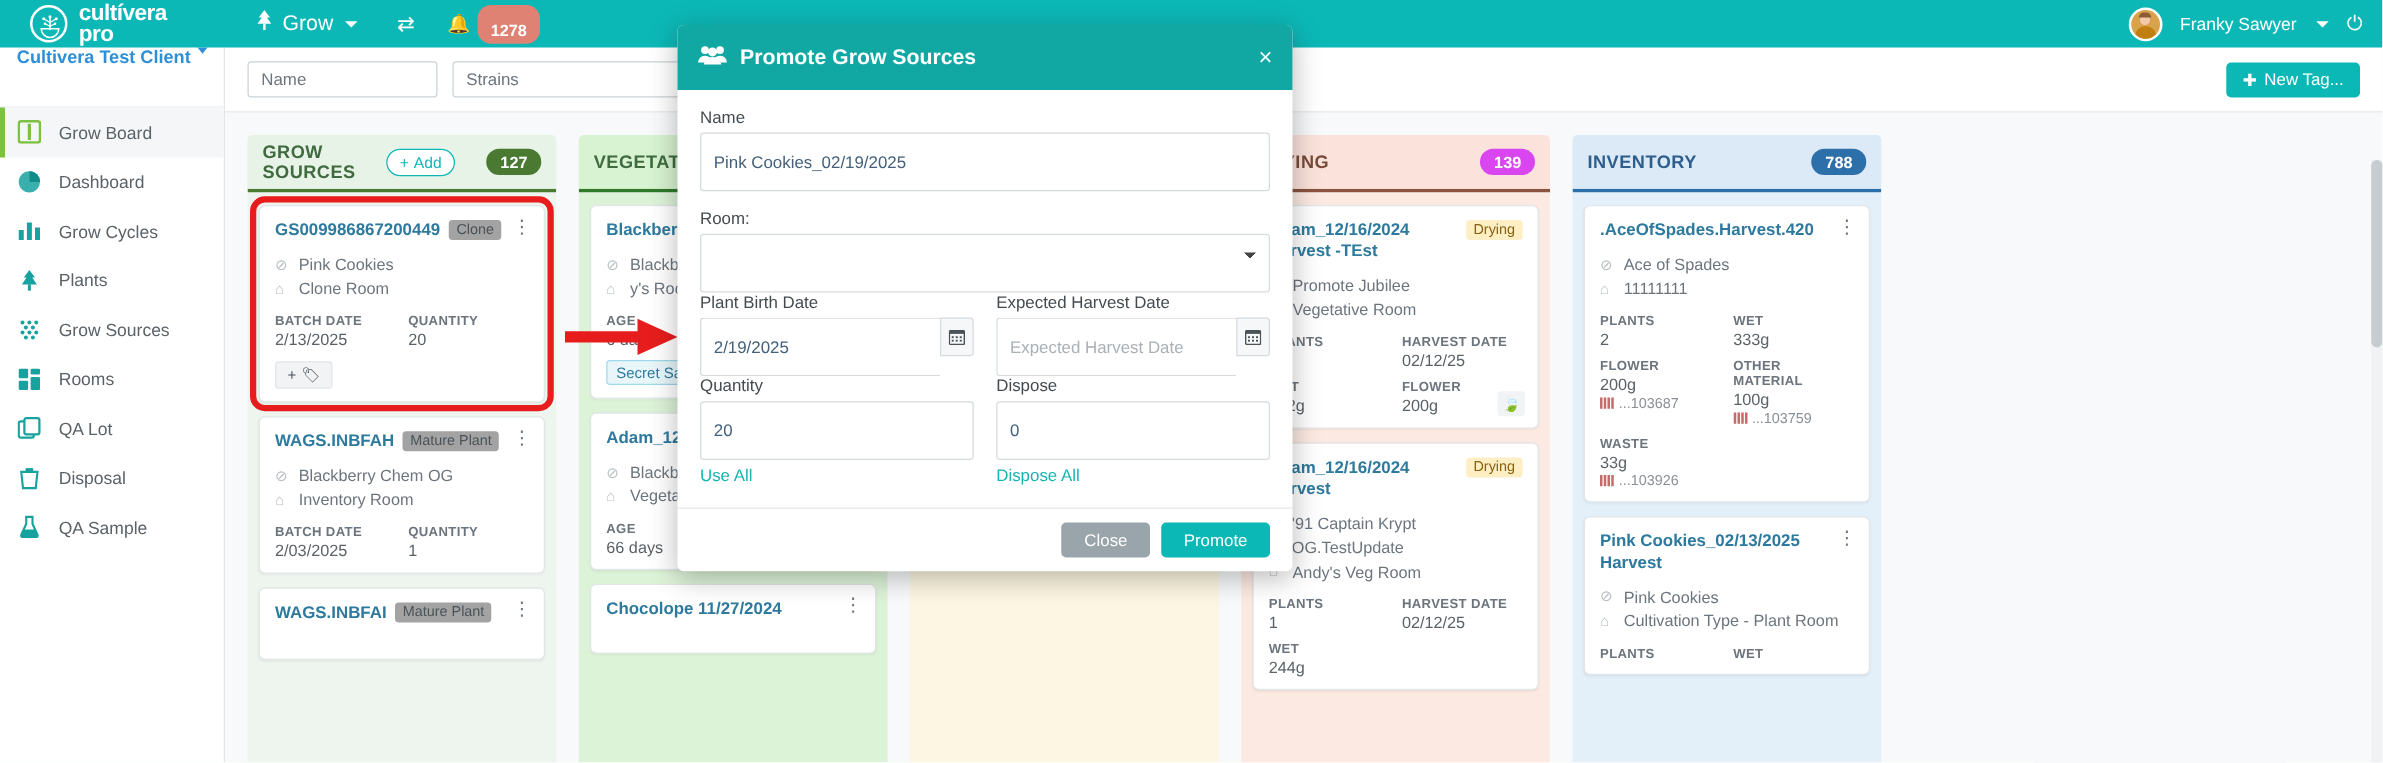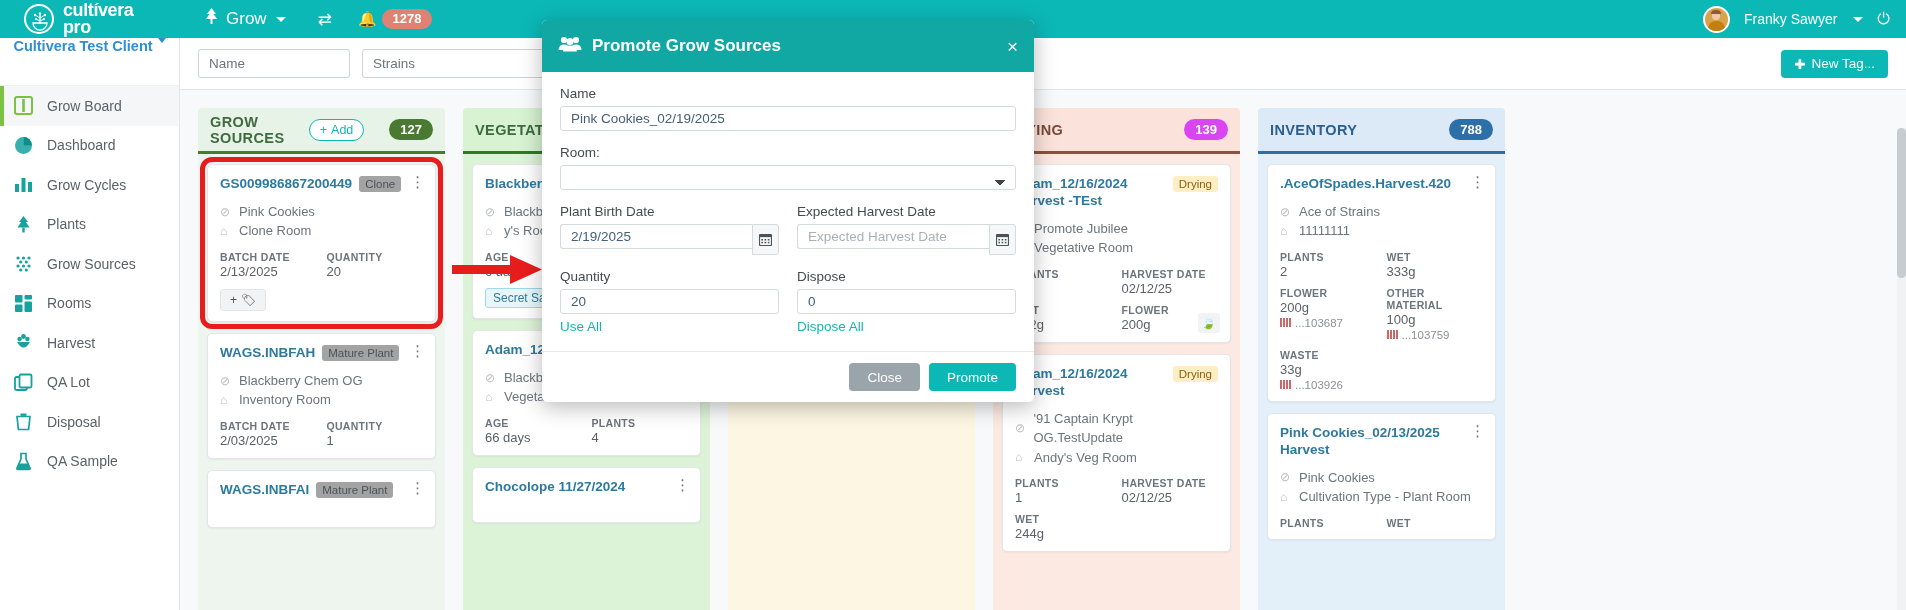--- a/index.html
+++ b/index.html
@@ -35,21 +35,21 @@
   .caret-down {
     width: 0; height: 0; border-left: 5px solid transparent;
     border-right: 5px solid transparent; border-top: 5px solid #fff;
     margin-left: 2px;
   }
   .swap-icon { color: #fff; font-size: 17px; padding: 0 18px; cursor: pointer; }
   .bell-wrap { display: flex; align-items: center; gap: 5px; padding: 0 8px; cursor: pointer;}
   .bell-icon { color: #fff; font-size: 15px; }
   .bell-badge {
     background: #e08273; color: #fff; border-radius: 11px;
-    font-size: 13px; font-weight: 700; padding: 2px 11px 3px;
+    font-size: 13px; font-weight: 700; padding: 13px 11px 3px;
   }
   .topbar-right {
     margin-left: auto; display: flex; align-items: center; gap: 14px;
     padding-right: 16px;
   }
   .avatar {
     width: 27px; height: 27px; border-radius: 50%; border: 2px solid #fff;
     background: #d8a34a; overflow: hidden; position: relative;
   }
   .avatar .head { position:absolute; left: 7.5px; top: 3px; width: 8px; height: 9px; border-radius: 50% 50% 45% 45%; background:#f2c9a8; }
@@ -199,26 +199,26 @@
     height: 52px; display: flex; align-items: center; padding: 0 16px;
   }
   .modal-title { font-size: 17px; font-weight: 700; display: flex; align-items: center; gap: 10px;}
   .modal-close {
     margin-left: auto; color: #fff; font-size: 19px; cursor: pointer;
     line-height: 1; opacity: 0.95;
   }
   .modal-body { padding: 14px 18px 16px; }
   .m-label { font-size: 13.5px; color: #444b50; margin-bottom: 5px; }
   .m-input {
-    width: 100%; height: 25px; border: 1px solid #d5dadd; border-radius: 3px;
+    width: 100%; height: 47px; border: 1px solid #d5dadd; border-radius: 3px;
     padding: 0 10px; font-size: 13.5px; color: #44607a;
     font-family: "Liberation Sans", sans-serif; background: #fff;
   }
   .m-input::placeholder { color: #a9b1b7; }
-  .m-row { display: flex; gap: 18px; margin-top: 14px; }
+  .m-row { display: flex; gap: 18px; }
   .m-col { flex: 1; }
   .input-group { display: flex; }
   .input-group .m-input { border-radius: 3px 0 0 3px; border-right: none; }
   .cal-btn {
     width: 31px; height: 31px; border: 1px solid #d5dadd; border-radius: 0 3px 3px 0;
     background: #f6f7f8; display: flex; align-items: center; justify-content: center;
     color: #4b5358; font-size: 13px; cursor: pointer;
   }
   .m-link { color: #16b5b3; font-size: 13.5px; margin-top: 5px; display: inline-block; cursor: pointer; }
   select.m-input { appearance: none; -webkit-appearance: none; padding-right: 26px;
@@ -374,33 +374,20 @@
               <rect x="1" y="1" width="7.5" height="7.5" rx="1"></rect>
               <rect x="10.5" y="1" width="7.5" height="4.5" rx="1"></rect>
               <rect x="1" y="10.5" width="7.5" height="7.5" rx="1"></rect>
               <rect x="10.5" y="7.5" width="7.5" height="10.5" rx="1"></rect>
             </g>
           </svg>
       </span>
       <span>Rooms</span>
     </div>
 
-    <div class="nav-item">
-      <span class="nav-icon">
-        <svg width="19" height="19" viewBox="0 0 19 19">
-            <g fill="#17a2a0">
-              <circle cx="9.5" cy="3.5" r="2.4"></circle>
-              <circle cx="5.6" cy="6" r="2.2"></circle>
-              <circle cx="13.4" cy="6" r="2.2"></circle>
-              <path d="M3 9 Q9.5 20 16 9 Z"></path>
-            </g>
-          </svg>
-      </span>
-      <span>Harvest</span>
-    </div>
 
     <div class="nav-item">
       <span class="nav-icon">
         <svg width="19" height="19" viewBox="0 0 19 19">
             <rect x="1" y="4" width="12" height="13" rx="1.5" fill="none" stroke="#17a2a0" stroke-width="1.8"></rect>
             <rect x="5.5" y="1.5" width="12" height="13" rx="1.5" fill="#fff" stroke="#17a2a0" stroke-width="1.8"></rect>
           </svg>
       </span>
       <span>QA Lot</span>
     </div>
@@ -690,21 +677,21 @@
         <div class="col-body">
 
           <div class="card">
             <span class="kebab">⋮</span>
             <div class="card-top">
               <span class="card-title">.AceOfSpades.Harvest.420</span>
             </div>
             <div class="card-sub">
               <div>
                   <span class="mini-icon">⊘</span>
-                   <span>Ace of Strains</span>
+                   <span>Ace of Spades</span>
                 </div>
               <div>
                   <span class="mini-icon">⌂</span>
                    <span>11111111</span>
                 </div>
             </div>
             <div class="card-grid">
               <div>
                   <div class="fld-label">PLANTS</div>
                    <div class="fld-val">2</div>

